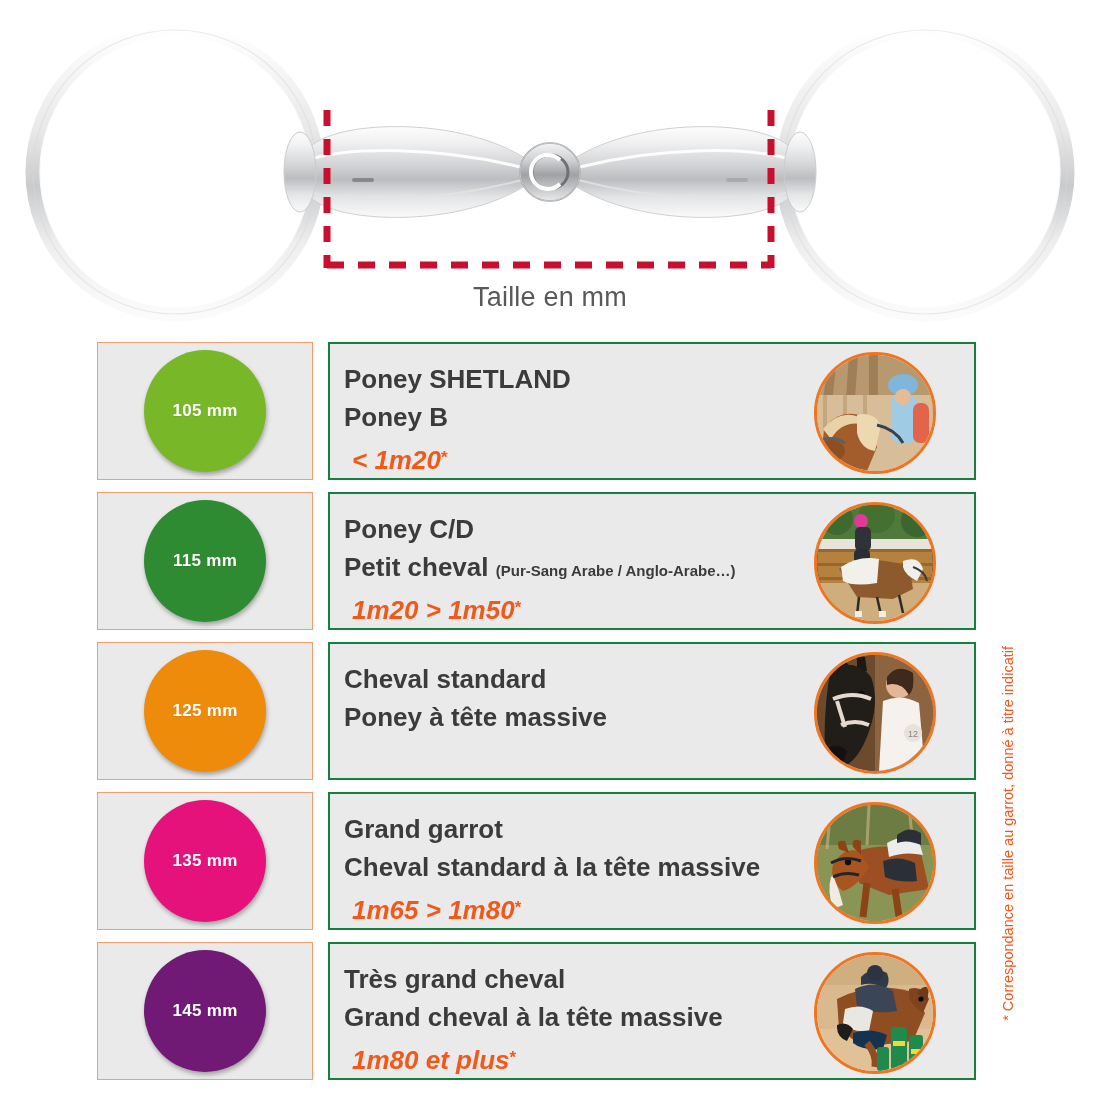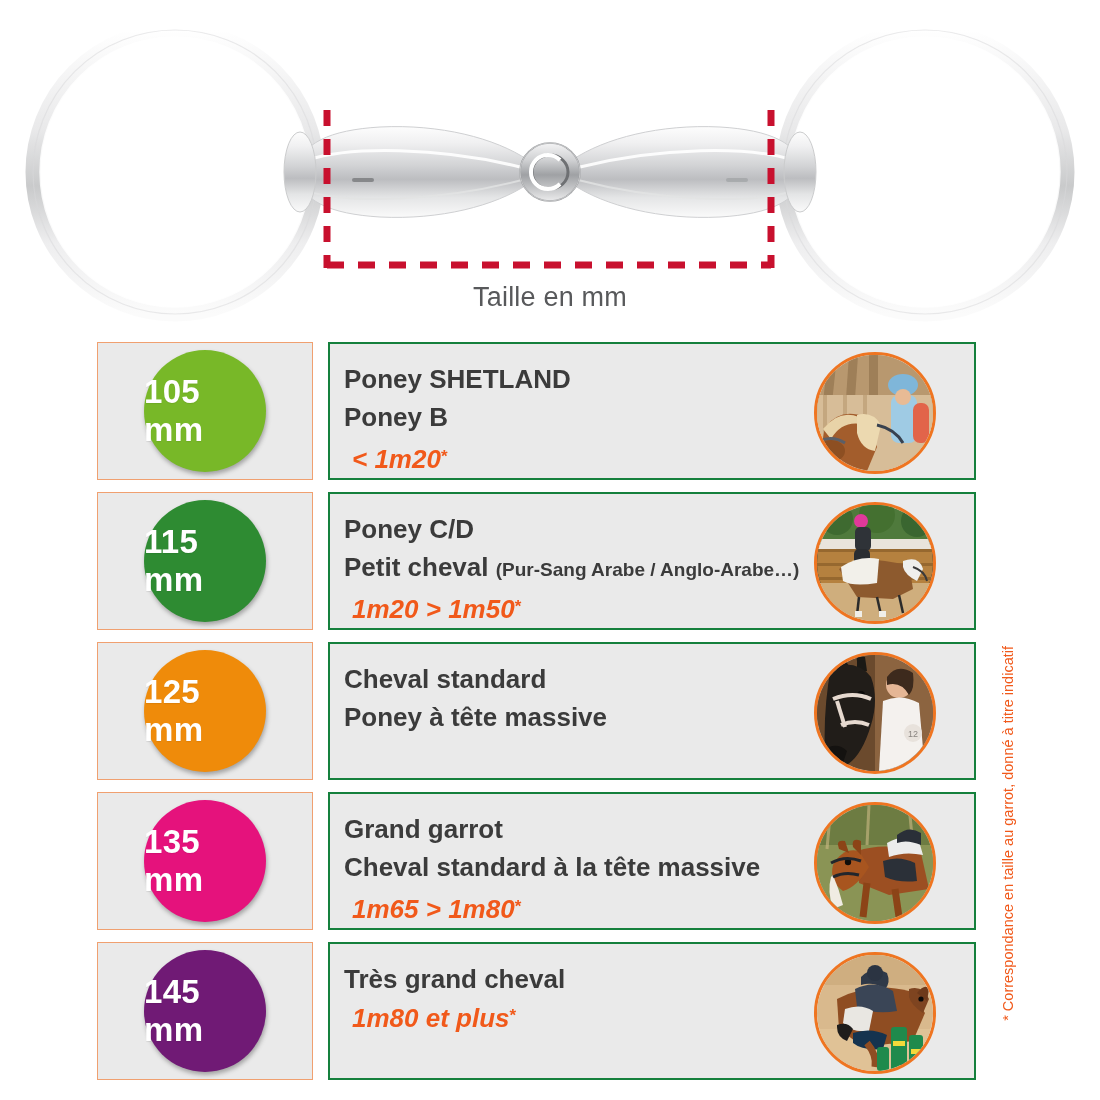--- a/index.html
+++ b/index.html
@@ -33,35 +33,35 @@
     border:1.5px solid #f0a070;
   }
   .circle {
     position:absolute; left:50%; top:50%;
     transform:translate(-50%,-50%);
     width:122px; height:122px; border-radius:50%;
     display:flex; align-items:center; justify-content:center;
     box-shadow: 1px 3px 4px rgba(80,80,80,0.45);
   }
   .circle span {
-    color:#ffffff; font-size:33px; font-weight:bold;
+    color:#ffffff; font-size:17px; font-weight:bold;
     letter-spacing:.3px; text-shadow:0 1px 1px rgba(0,0,0,.08);
     font-family:"Liberation Sans", sans-serif;
   }
 
   .right-cell {
     position:absolute; left:328px; top:6px;
     width:648px; height:138px;
     background:#eaeaea;
     border:2px solid #15803d;
   }
   .texts { position:absolute; left:14px; top:16px; width:490px; }
   .l1 { font-size:26px; font-weight:bold; color:#3b3b3b; line-height:38px; white-space:nowrap; }
   .l2 { font-size:26px; font-weight:bold; color:#3b3b3b; line-height:38px; white-space:nowrap; }
-  .l2 .paren { font-size:19px; font-weight:bold; color:#3b3b3b; }
+  .l2 .paren { font-size:15px; font-weight:bold; color:#3b3b3b; }
   .l3 {
     font-size:26px; font-weight:bold; font-style:italic;
     color:#f1591a; line-height:36px; white-space:nowrap;margin-left:8px;
   }
   .l3 .ast { font-size:17px; font-style:normal; vertical-align:6px; color:#f1591a; }
 
   .photo {
     position:absolute; right:38px; top:8px;
     width:122px; height:122px; border-radius:50%;
     border:3px solid #ef7521; overflow:hidden;
@@ -323,20 +323,21 @@
 
   <div class="row">
     <div class="left-cell">
       <div class="circle" style="background:#701a75">
         <span>145 mm</span>
       </div>
     </div>
     <div class="right-cell">
       <div class="texts">
         <div class="l1">Très grand cheval</div>
+        <div class="l2"><span>Grand cheval à la tête massive</span><span class="paren"></span></div>
         <div class="l3"><span>1m80 et plus</span><span class="ast">*</span></div>
       </div>
       <div class="photo">
         <svg width="116" height="116" viewBox="0 0 116 116">
           <rect width="116" height="116" fill="#d9b98d"></rect>
           <rect x="0" y="0" width="116" height="30" fill="#cfae80"></rect>
           <rect x="0" y="74" width="116" height="42" fill="#e0c296"></rect>
           <path d="M20 44 Q54 26 92 36 L108 58 L96 86 L46 92 L22 74 Z" fill="#8f4d22"></path>
           <path d="M92 34 Q106 30 112 44 L106 58 Q94 50 92 42 Z" fill="#7e4420"></path>
           <path d="M100 38 Q108 28 112 34 L110 46 Z" fill="#6d3a1b"></path>

